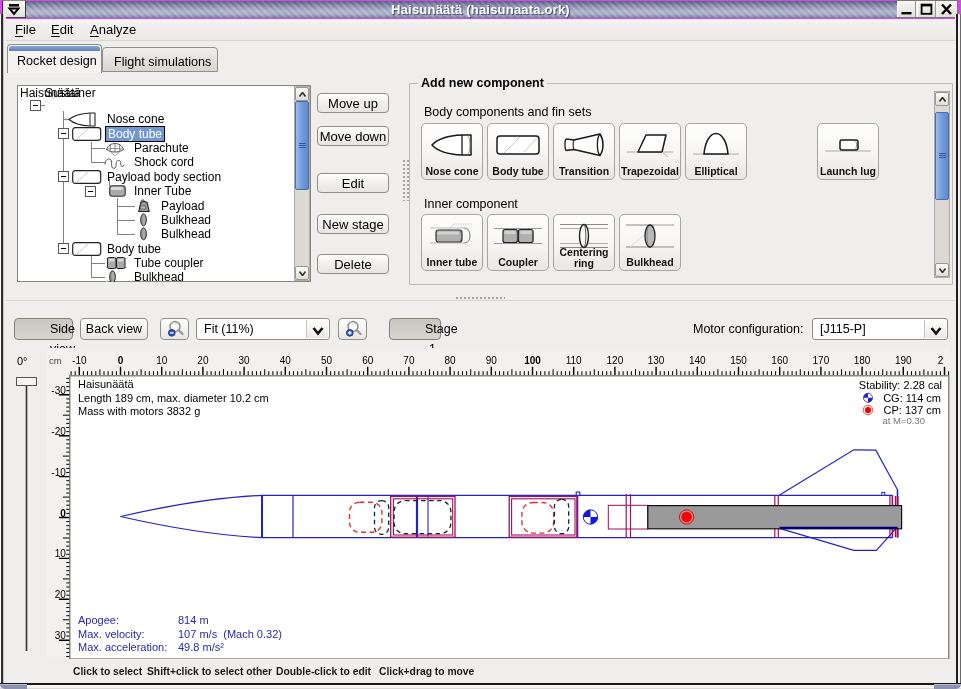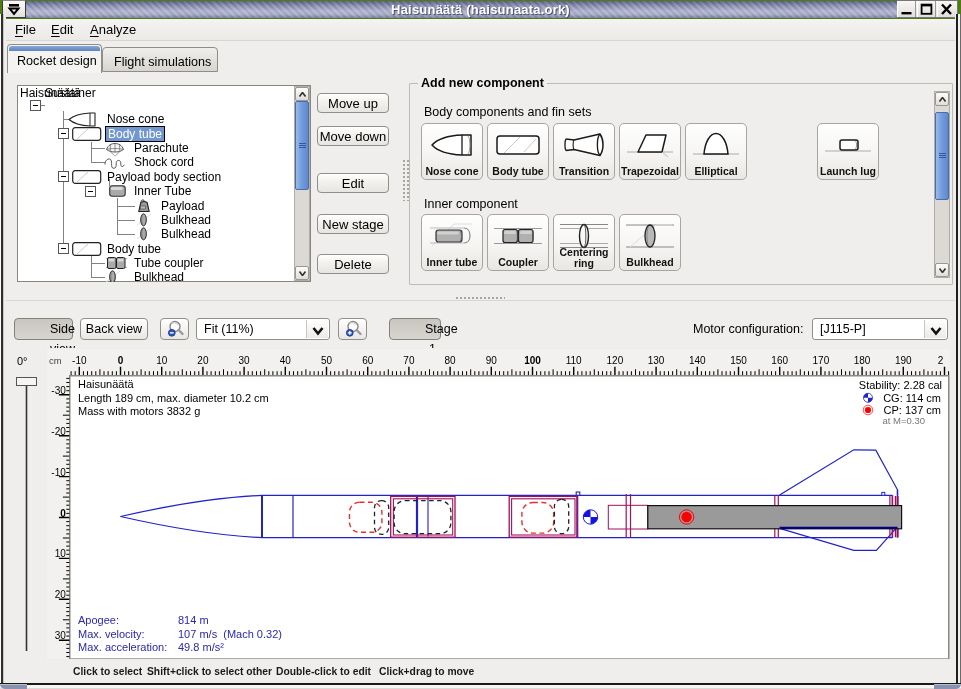--- a/index.html
+++ b/index.html
@@ -8,21 +8,21 @@
 
 #frame { position:absolute; inset:0; }
 #leftedge { position:absolute; left:0; top:14px; bottom:0; width:6px;
   background:linear-gradient(90deg,#fdfcfa 0 1.5px,#2e2e2e 1.5px 3.5px,#c8c6c2 3.5px 4.5px,#efeeec 4.5px 6px); }
 #rightedge { position:absolute; right:0; top:14px; bottom:0; width:6px;
   background:linear-gradient(90deg,#efeeec 0 1px,#1e1e1e 1px 3px,#f2f1ef 3px 5px,#6a6a6a 5px 6px); }
 #botedge { position:absolute; left:0; right:0; bottom:0; height:6.5px;
   background:linear-gradient(180deg,#1a1a1a 0 1.8px,#f6f5f3 1.8px 4.5px,#dddbd8 4.5px 5.5px,#9c9a96 5.5px 6.5px); }
 #botedge .cap { position:absolute; bottom:0; width:27px; height:5px; background:#8a92ae; border-top:1px solid #b8bed2; }
 
-#titlebar { position:absolute; left:0; top:0; width:961px; height:32px; background:#4d7c0f; }
+#titlebar { position:absolute; left:0; top:0; width:961px; height:32px; background:#d946ef; }
 #stripes { position:absolute; left:26px; top:1px; width:871px; height:17px;
   background:
    linear-gradient(180deg, rgba(30,34,60,0.40) 0, rgba(255,255,255,0.04) 30%, rgba(255,255,255,0.34) 60%, rgba(255,255,255,0.28) 78%, rgba(90,94,125,0.30) 100%),
    repeating-linear-gradient(45deg, #7e84a8 0 2.5px, #979cbc 2.5px 5px);
 }
 #menubtn { position:absolute; left:2px; top:0; width:24px; height:18px; background:linear-gradient(180deg,#fbfaf8,#e4e2de); border:1px solid #3a3a3a; border-top-color:#888; }
 #title { position:absolute; left:200px; right:200px; top:2px; text-align:center; color:#fff; font-size:13px; font-weight:bold; text-shadow:1px 1px 1px #3c4060; letter-spacing:0.2px; }
 #winbtns { position:absolute; right:3px; top:0; width:61px; height:18px; background:linear-gradient(180deg,#f8f7f5,#e0deda); border:1px solid #777; }
 .wb { position:absolute; top:0; width:19px; height:16px; border-right:1px solid #9a9890; border-left:1px solid #fff; }
 

